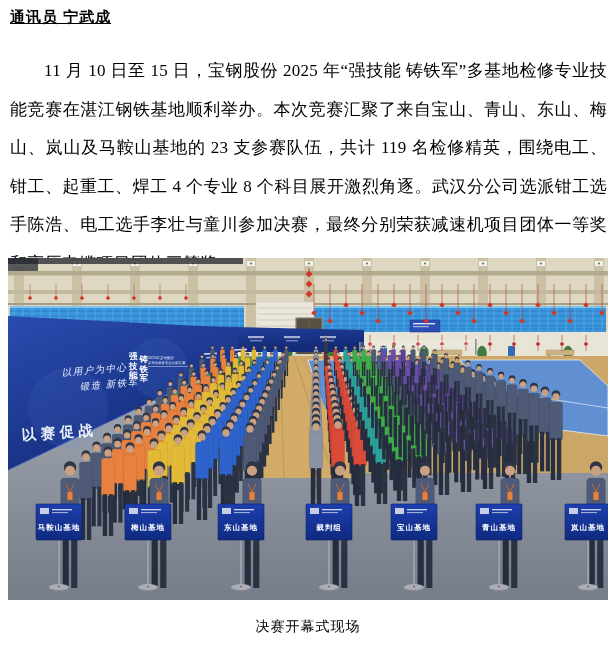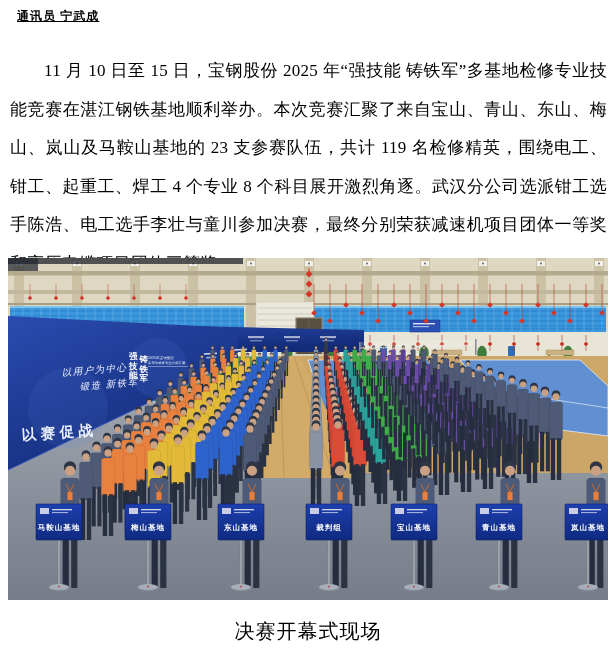--- a/index.html
+++ b/index.html
@@ -1,27 +1,27 @@
 <!DOCTYPE html>
 <html><head>
 <meta charset="utf-8">
 <style>
   html,body{margin:0;padding:0;background:#ffffff;}
   body{width:616px;height:654px;position:relative;overflow:hidden;
        font-family:"Liberation Sans","DejaVu Sans",sans-serif;color:#000;}
-  .byline{position:absolute;left:10px;top:8px;font-size:12px;font-weight:bold;
-          text-decoration:underline;letter-spacing:1px;margin-left:7px;}
+  .byline{position:absolute;left:10px;top:8px;font-size:15px;font-weight:bold;
+          text-decoration:underline;letter-spacing:1px;}
   .body-text{position:absolute;left:10px;top:52px;width:597px;margin:0;
              font-family:"Liberation Serif","DejaVu Serif",serif;font-size:17px;
              line-height:38.5px;text-align:justify;text-indent:2em;letter-spacing:.3px;}
   .photo{position:absolute;left:8px;top:258px;width:600px;height:342px;margin:0;
          overflow:hidden;background:#9aa2ac;}
   .photo svg{display:block;width:600px;height:342px;}
   .caption{position:absolute;left:0;top:618px;width:616px;text-align:center;
-           font-size:20px;letter-spacing:1px;}
+           font-size:14px;letter-spacing:1px;}
 </style>
 </head>
 <body>
 
 <div class="page">
   <div class="byline">通讯员 宁武成</div>
   <p class="body-text">11 月 10 日至 15 日，宝钢股份 2025 年“强技能 铸铁军”多基地检修专业技能竞赛在湛江钢铁基地顺利举办。本次竞赛汇聚了来自宝山、青山、东山、梅山、岚山及马鞍山基地的 23 支参赛队伍，共计 119 名检修精英，围绕电工、钳工、起重工、焊工 4 个专业 8 个科目展开激烈角逐。武汉分公司选派钳工选手陈浩、电工选手李壮与童川参加决赛，最终分别荣获减速机项目团体一等奖和高压电缆项目团体三等奖。</p>
   <figure class="photo">
     <svg id="scene" viewBox="0 0 600 342" xmlns="http://www.w3.org/2000/svg">
         <defs>

